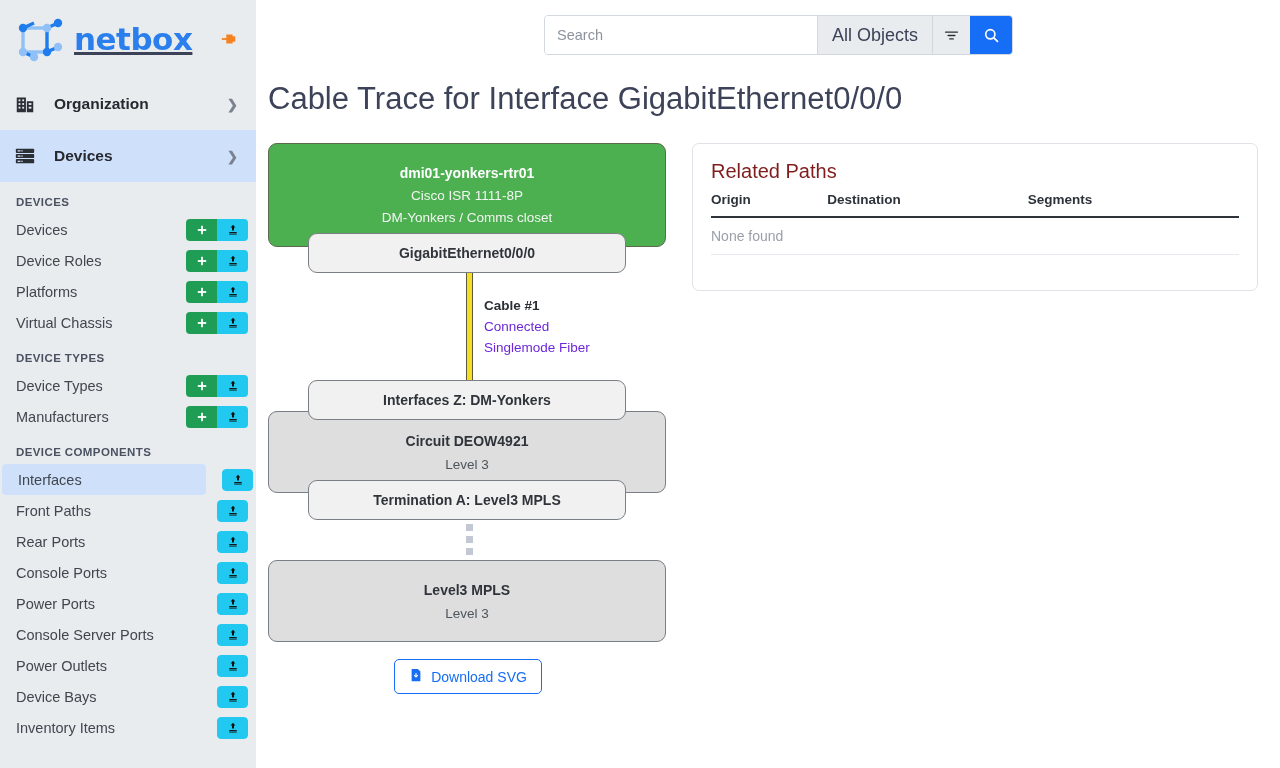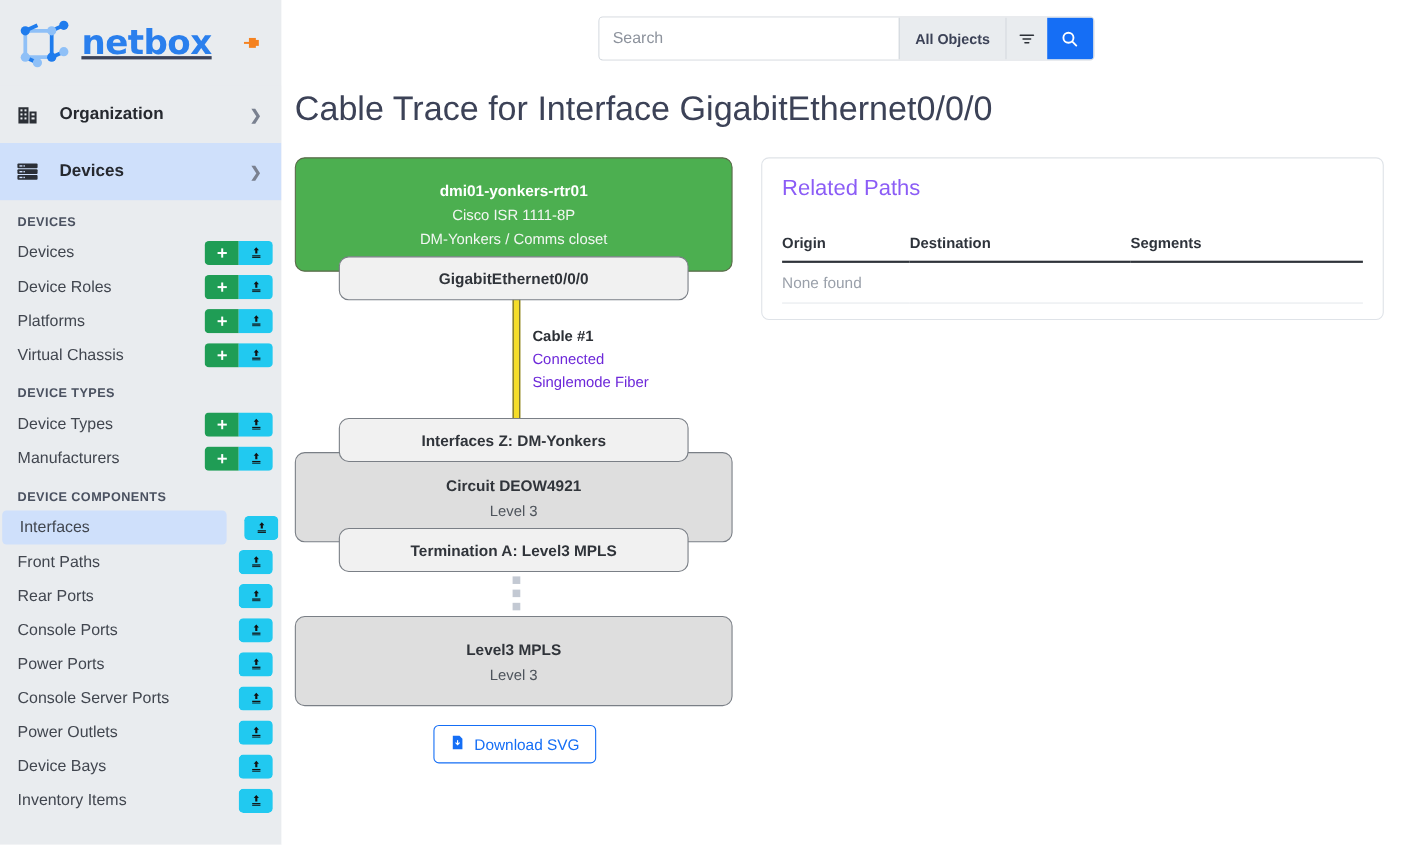--- a/index.html
+++ b/index.html
@@ -104,22 +104,22 @@
   }
   .search-input {
     width: 272px; border: none; outline: none;
     padding: 0 12px; font-size: 14.5px; color: #3c4257;
     background: #fff;
     font-family: "Liberation Sans", sans-serif;
   }
   .search-input::placeholder { color: #8d939d; }
   .obj-select {
     display: flex; align-items: center; padding: 0 14px;
-    background: #e9ecef; color: #3c4257; font-size: 13px;
-    cursor: pointer; border-left: 1px solid #d3d8de; font-weight: bold;
+    background: #e9ecef; color: #3c4257; font-size: 18px;
+    cursor: pointer; border-left: 1px solid #d3d8de;
   }
   .filter-btn {
     display: flex; align-items: center; justify-content: center;
     width: 38px; background: #e9ecef; cursor: pointer;
     border-left: 1px solid #d3d8de;
   }
   .search-btn {
     display: flex; align-items: center; justify-content: center;
     width: 42px; background: #156ef5; cursor: pointer;
   }
@@ -203,21 +203,21 @@
     color: #2a8052; font-size: 31px; font-weight: 400;
   }
 
   
   .card {
     flex: 0 0 566px; width: 566px;
     border: 1px solid #dfe3e8; border-radius: 7px;
     background: #fff; height: 148px;
     padding: 16px 18px;
   }
-  .card-title { font-size: 20px; color: #8b5cf6; margin: 0 0 30px 0; font-weight: 400; }
+  .card-title { font-size: 20px; color: #7f1d1d; margin: 0 0 9px 0; font-weight: 400; }
   table.rp { width: 100%; border-collapse: collapse; }
   table.rp th {
     text-align: left; font-size: 13.5px; font-weight: 700; color: #2e333b;
     padding: 0 0 9px 0; border-bottom: 2px solid #2f333a;
   }
   table.rp td {
     font-size: 14px; color: #9aa0aa; padding: 10px 0;
     border-bottom: 1px solid #e6e9ed;
   }
 </style>

